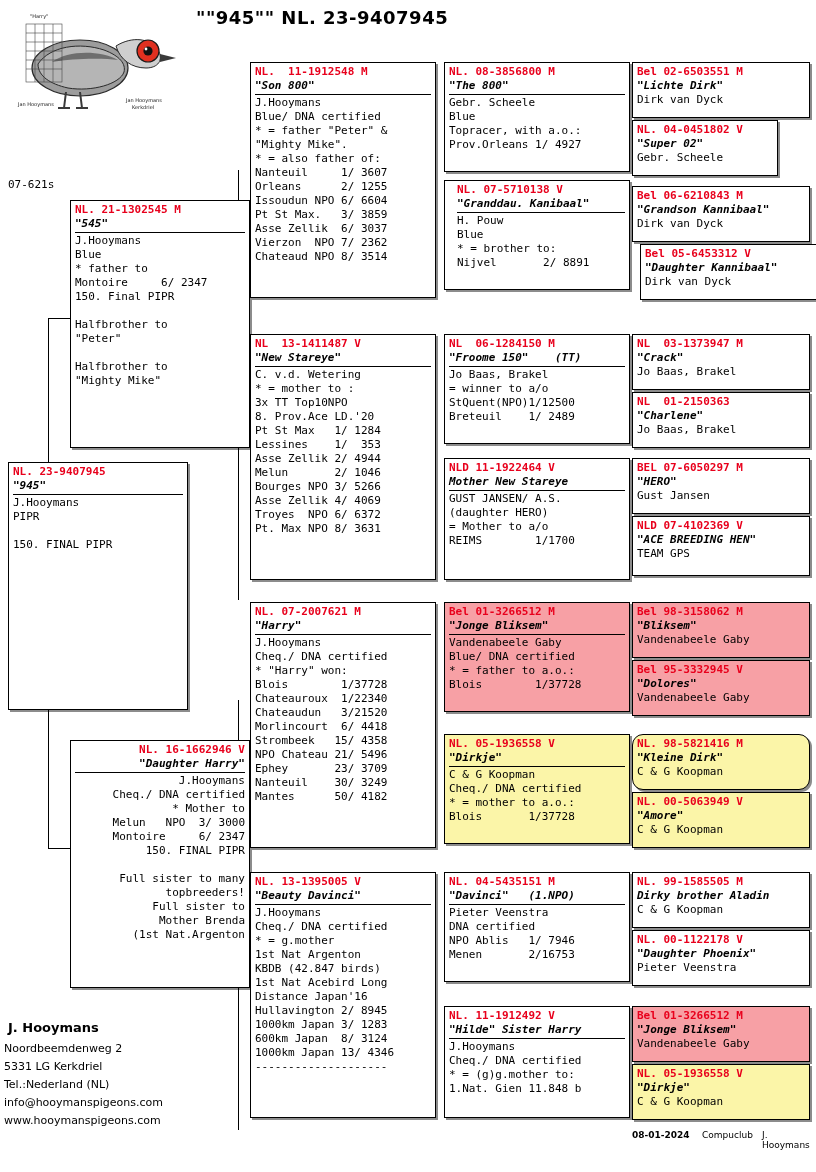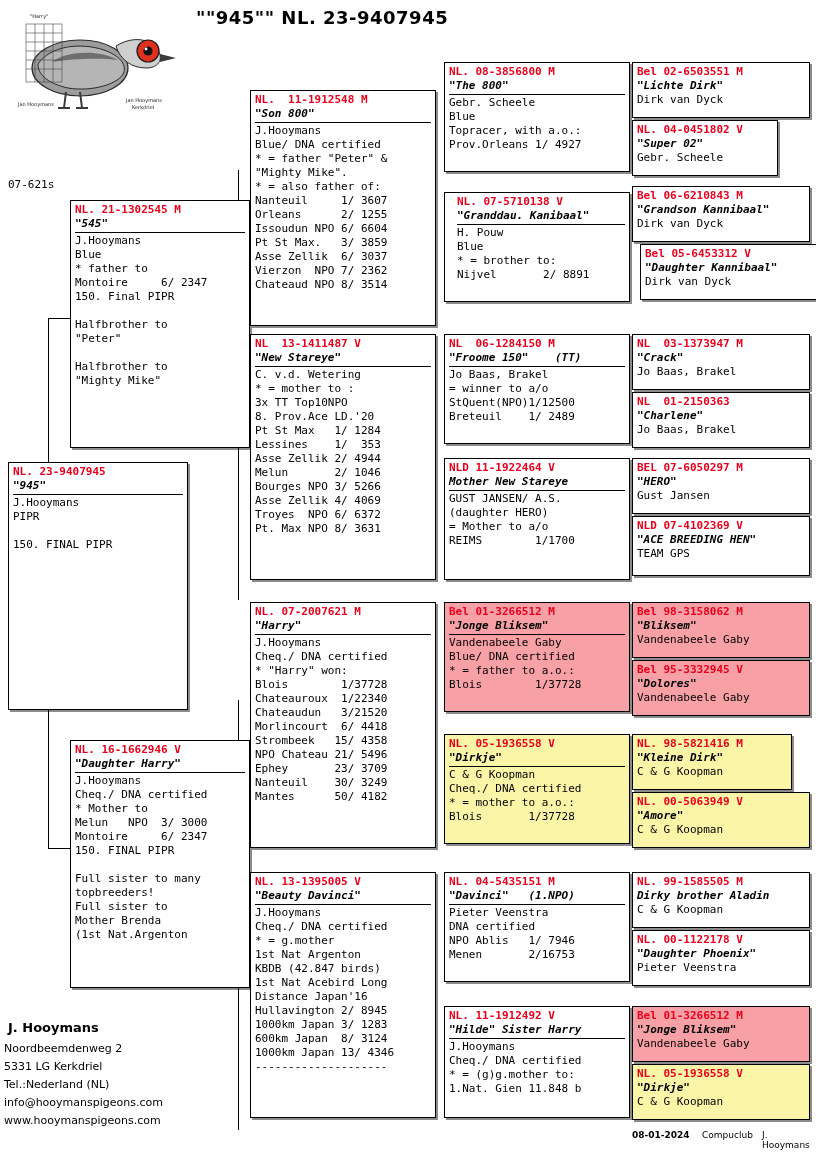--- a/index.html
+++ b/index.html
@@ -126,39 +126,39 @@
   <div class="line">Montoire     6/ 2347</div>
   <div class="line">150. Final PIPR</div>
   <div class="line">&nbsp;</div>
   <div class="line">Halfbrother to</div>
   <div class="line">"Peter"</div>
   <div class="line">&nbsp;</div>
   <div class="line">Halfbrother to</div>
   <div class="line">"Mighty Mike"</div>
 </div>
 
-<div class="card" style="left:70px;top:740px;width:180px;height:248px;">
+<div class="card" style="left:70px;top:740px;width:180px;height:248px;text-align:right;">
   <div class="ring">NL. 16-1662946 V</div>
   <div class="name">"Daughter Harry"</div>
   <hr class="divider">
   <div class="line">J.Hooymans</div>
   <div class="line">Cheq./ DNA certified</div>
   <div class="line">* Mother to</div>
   <div class="line">Melun   NPO  3/ 3000</div>
   <div class="line">Montoire     6/ 2347</div>
   <div class="line">150. FINAL PIPR</div>
   <div class="line">&nbsp;</div>
   <div class="line">Full sister to many</div>
   <div class="line">topbreeders!</div>
   <div class="line">Full sister to</div>
   <div class="line">Mother Brenda</div>
   <div class="line">(1st Nat.Argenton</div>
 </div>
 
-<div class="card" style="left:250px;top:62px;width:186px;height:236px;margin-top:28px;">
+<div class="card" style="left:250px;top:62px;width:186px;height:236px;">
   <div class="ring">NL.  11-1912548 M</div>
   <div class="name">"Son 800"</div>
   <hr class="divider">
   <div class="line">J.Hooymans</div>
   <div class="line">Blue/ DNA certified</div>
   <div class="line">* = father "Peter" &amp;</div>
   <div class="line">"Mighty Mike".</div>
   <div class="line">* = also father of:</div>
   <div class="line">Nanteuil     1/ 3607</div>
   <div class="line">Orleans      2/ 1255</div>
@@ -226,21 +226,21 @@
 <div class="card" style="left:444px;top:62px;width:186px;height:110px;">
   <div class="ring">NL. 08-3856800 M</div>
   <div class="name">"The 800"</div>
   <hr class="divider">
   <div class="line">Gebr. Scheele</div>
   <div class="line">Blue</div>
   <div class="line">Topracer, with a.o.:</div>
   <div class="line">Prov.Orleans 1/ 4927</div>
 </div>
 
-<div class="card" style="left:444px;top:192px;width:186px;height:110px;padding-left:12px;">
+<div class="card" style="left:444px;top:180px;width:186px;height:110px;padding-left:12px;">
   <div class="ring">NL. 07-5710138 V</div>
   <div class="name">"Granddau. Kanibaal"</div>
   <hr class="divider">
   <div class="line">H. Pouw</div>
   <div class="line">Blue</div>
   <div class="line">* = brother to:</div>
   <div class="line">Nijvel       2/ 8891</div>
 </div>
 
 <div class="card" style="left:444px;top:334px;width:186px;height:110px;">
@@ -348,21 +348,21 @@
 <div class="card pink" style="left:632px;top:602px;width:178px;height:56px;">
   <div class="ring">Bel 98-3158062 M</div>
   <div class="name">"Bliksem"</div>
   <div class="line">Vandenabeele Gaby</div>
 </div>
 <div class="card pink" style="left:632px;top:660px;width:178px;height:56px;">
   <div class="ring">Bel 95-3332945 V</div>
   <div class="name">"Dolores"</div>
   <div class="line">Vandenabeele Gaby</div>
 </div>
-<div class="card yellow" style="left:632px;top:734px;width:160px;height:56px;">
+<div class="card yellow" style="left:632px;top:734px;width:178px;height:56px;border-radius:11px;">
   <div class="ring">NL. 98-5821416 M</div>
   <div class="name">"Kleine Dirk"</div>
   <div class="line">C &amp; G Koopman</div>
 </div>
 <div class="card yellow" style="left:632px;top:792px;width:178px;height:56px;">
   <div class="ring">NL. 00-5063949 V</div>
   <div class="name">"Amore"</div>
   <div class="line">C &amp; G Koopman</div>
 </div>
 

